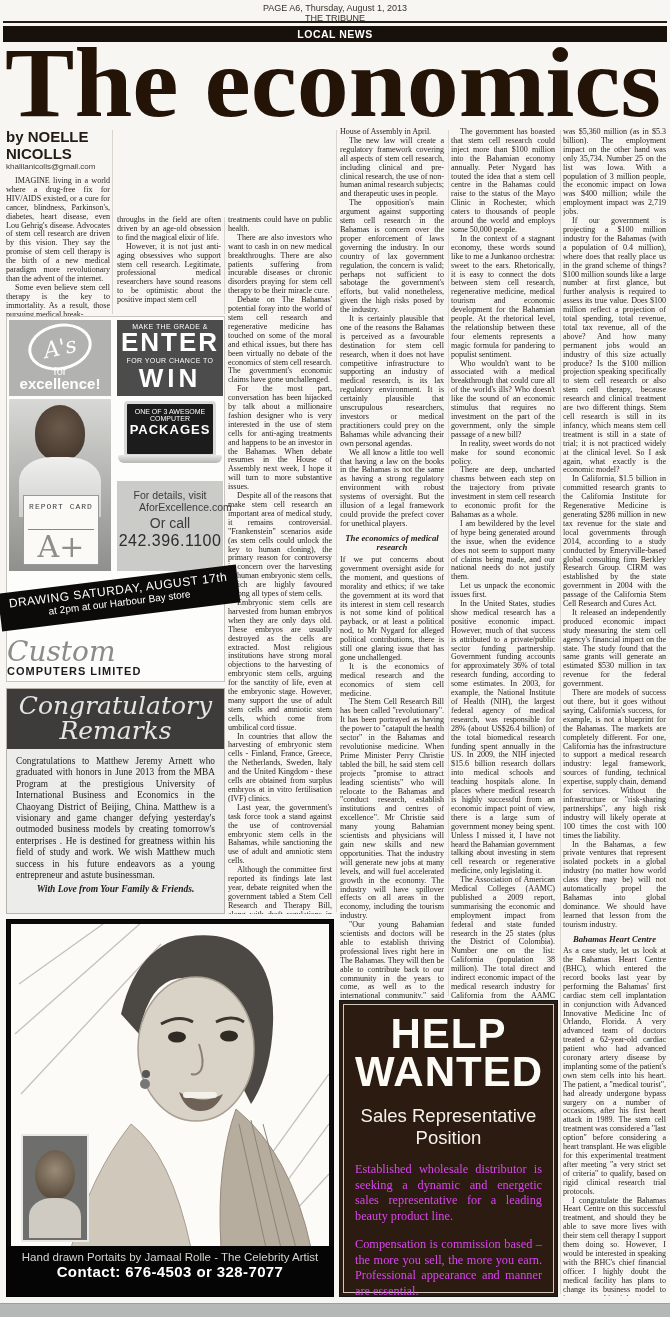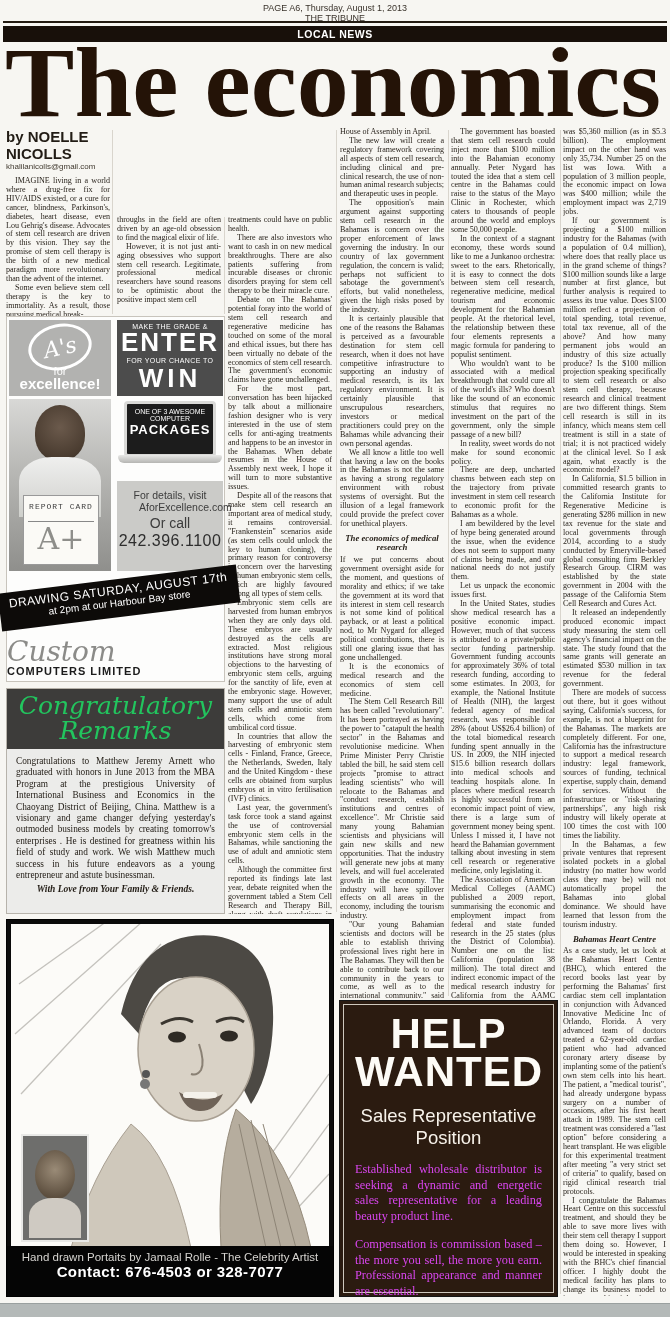--- a/index.html
+++ b/index.html
@@ -53,21 +53,21 @@
   .ac-enter .bg2{font-size:26px;font-weight:bold;line-height:28px;letter-spacing:4px;}
   .ac-photo{position:absolute;left:2px;top:82px;width:102px;height:172px;
         background:linear-gradient(180deg,#d8d8d6 0%,#b9b9b6 40%,#8f8f8c 100%);overflow:hidden;}
   .ac-photo .head{position:absolute;left:26px;top:6px;width:50px;height:56px;border-radius:50% 50% 45% 45%;
         background:radial-gradient(circle at 50% 40%,#6b5a4c 0%,#4a3c30 70%,#332a22 100%);}
   .ac-photo .bodyshape{position:absolute;left:10px;top:58px;width:82px;height:60px;border-radius:40% 40% 0 0;
         background:linear-gradient(180deg,#efefee,#cfd0cc);}
   .ac-card{position:absolute;left:14px;top:96px;width:74px;height:68px;background:#fbfaf6;
         border:1px solid #999;text-align:center;}
   .ac-card .rc{font-family:"Liberation Mono",monospace;font-size:8px;letter-spacing:1px;
-        border-bottom:1px solid #888;margin:6px 4px 0;padding-bottom:10px;color:#3c3c3c;}
+        border-bottom:1px solid #888;margin:6px 4px 0;padding-bottom:18px;color:#3c3c3c;}
   .ac-card .gr{font-family:"DejaVu Serif",serif;font-size:30px;color:#8e8e8a;line-height:34px;}
   .ac-laptop{position:absolute;left:110px;top:82px;width:106px;height:78px;text-align:center;}
   .ac-screen{margin:2px auto 0;width:92px;height:56px;background:#1c1c1c;border:3px solid #d9d9d7;
         border-radius:4px;color:#fff;box-sizing:border-box;padding-top:4px;}
   .ac-screen .p1{font-size:7px;}
   .ac-screen .p2{font-size:7px;}
   .ac-screen .p3{font-size:13px;font-weight:bold;letter-spacing:1px;}
   .ac-base{margin:-2px auto 0;width:104px;height:8px;background:linear-gradient(#e8e8e6,#b5b5b2);
         border-radius:2px 2px 6px 6px;}
   .ac-details{position:absolute;left:110px;top:164px;width:106px;height:90px;background:#cbcbc8;
@@ -79,21 +79,21 @@
   .ac-banner{position:absolute;left:-8px;top:262px;width:240px;height:38px;background:#0d0b09;
         transform:rotate(-7deg);color:#fff;text-align:center;padding-top:4px;box-sizing:border-box;}
   .ac-banner .b1{font-size:12px;letter-spacing:.5px;}
   .ac-banner .b2{font-size:10px;}
   .ac-brand{position:absolute;left:0;bottom:4px;width:100%;text-align:left;}
   .ac-brand .scr{font-family:"DejaVu Serif",serif;font-style:italic;font-size:28px;line-height:26px;color:#8b8b88;}
   .ac-brand .rest{font-weight:bold;font-size:11px;letter-spacing:1px;color:#1c1c1c;}
   
   .ad-cong{position:absolute;left:6px;top:688px;width:219px;height:226px;background:#ececea;
         border:1px solid #b7b3ab;box-sizing:border-box;}
-  .cong-head{height:60px;background:#3d3c3a;color:#22c55e;text-align:center;
+  .cong-head{height:60px;background:#3d3c3a;color:#e5e5e5;text-align:center;
         font-family:"DejaVu Serif",serif;font-style:italic;padding-top:4px;box-sizing:border-box;}
   .cong-head .t1{font-size:25px;line-height:26px;}
   .cong-head .t2{font-size:25px;line-height:24px;}
   .cong-body{padding:7px 9px 0;font-size:9.3px;line-height:11.4px;text-align:justify;color:#26211a;}
   .cong-close{margin-top:3px;text-align:center;font-weight:bold;font-style:italic;font-size:9.5px;}
   
   .ad-port{position:absolute;left:6px;top:919px;width:328px;height:378px;background:#0a0a0a;
         border:1px solid #000;box-sizing:border-box;}
   .port-canvas{position:absolute;left:4px;top:4px;right:4px;bottom:50px;background:#fcfbf8;overflow:hidden;}
   .port-inset{position:absolute;left:10px;bottom:4px;width:64px;height:104px;background:#6e6e6c;

